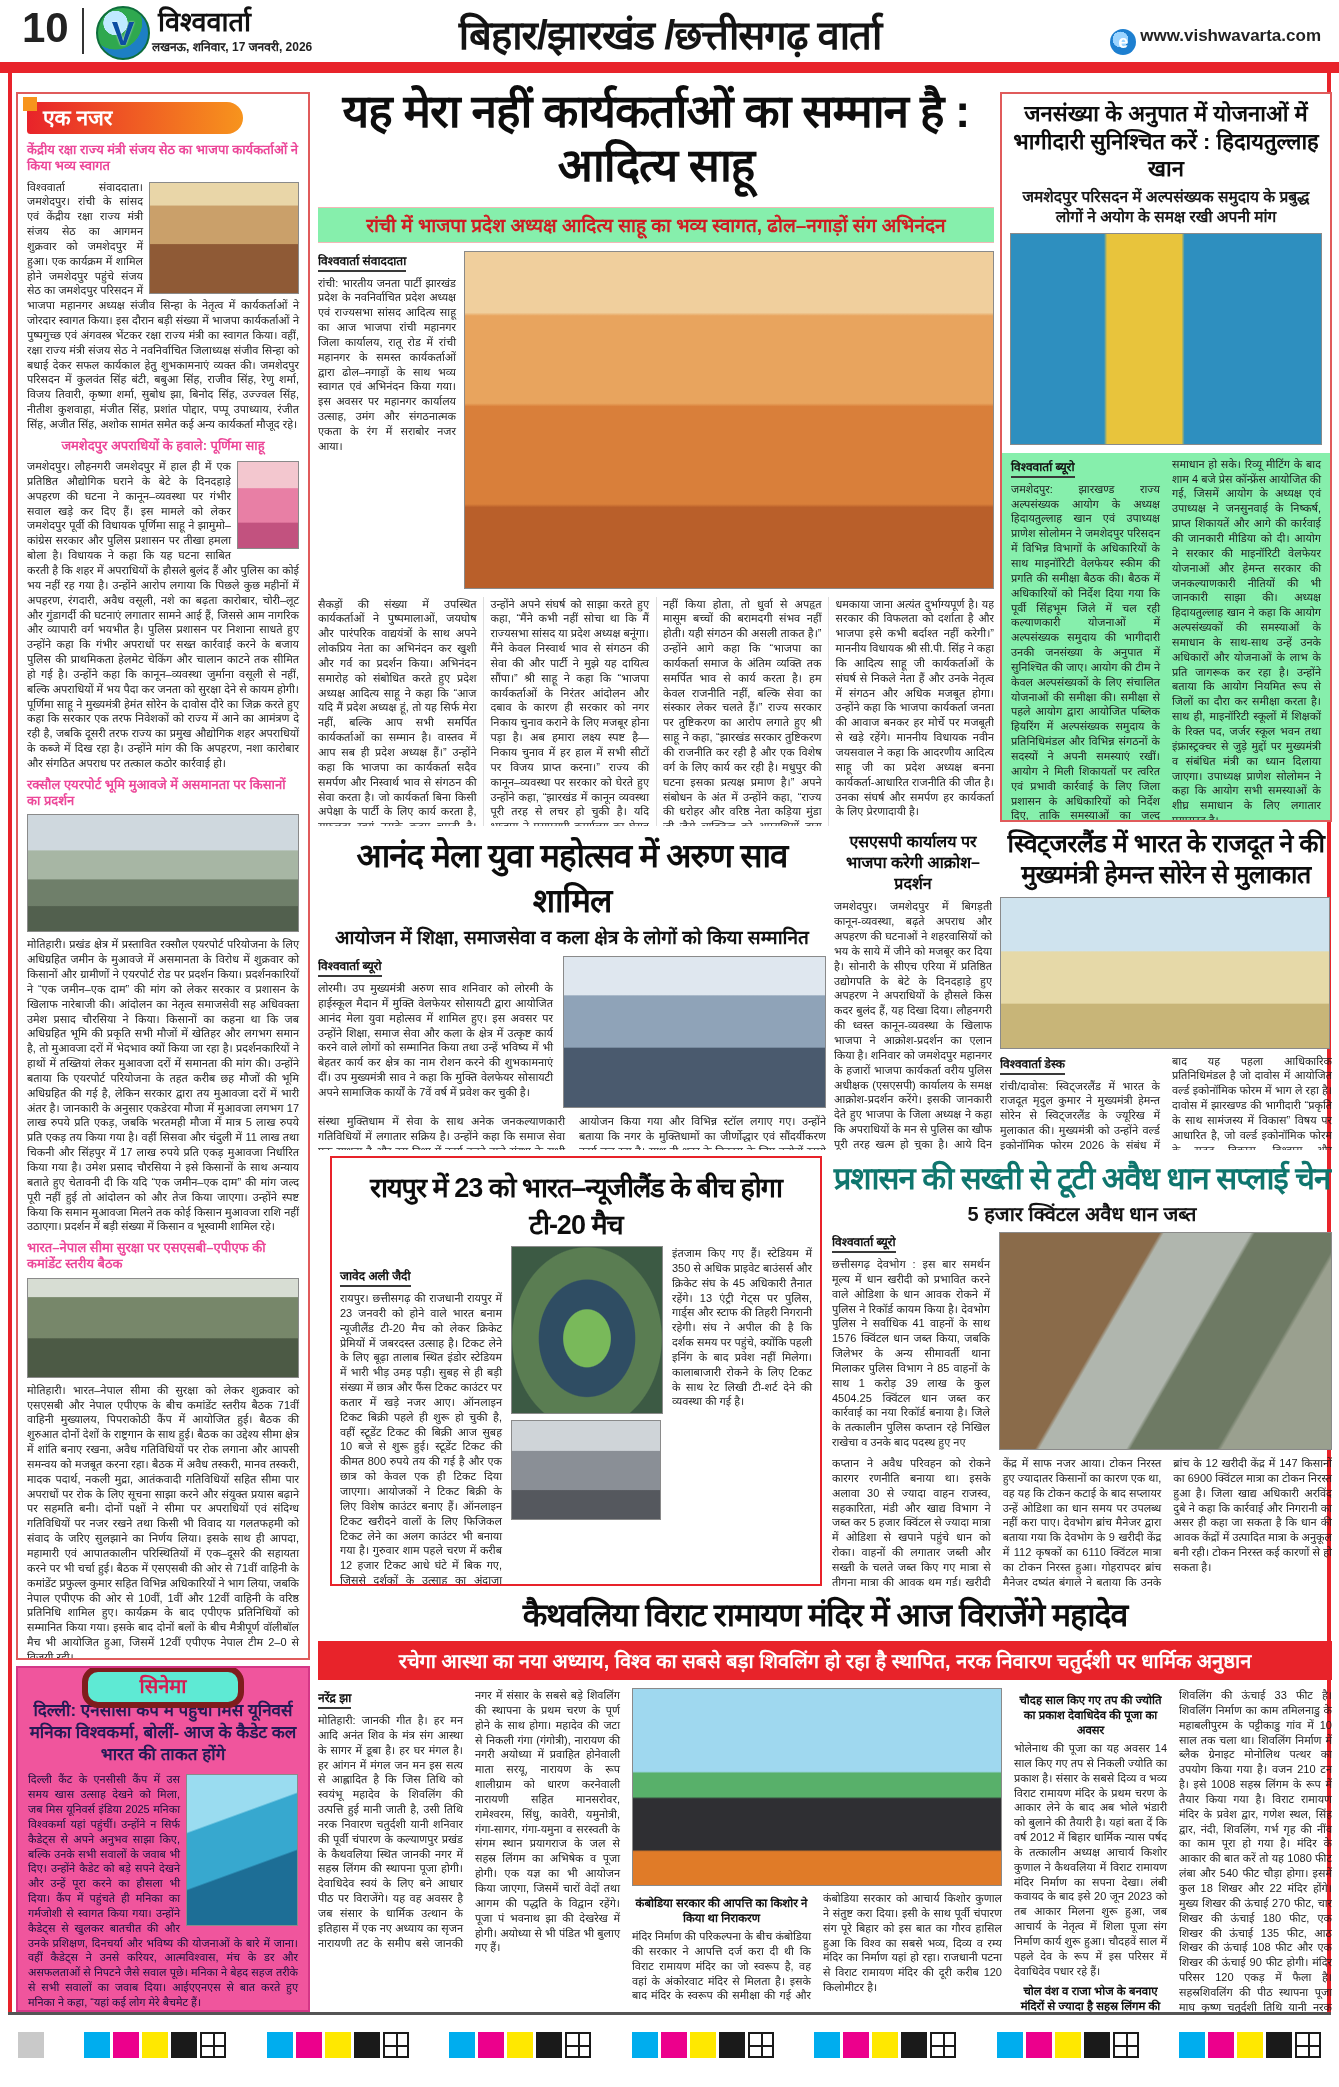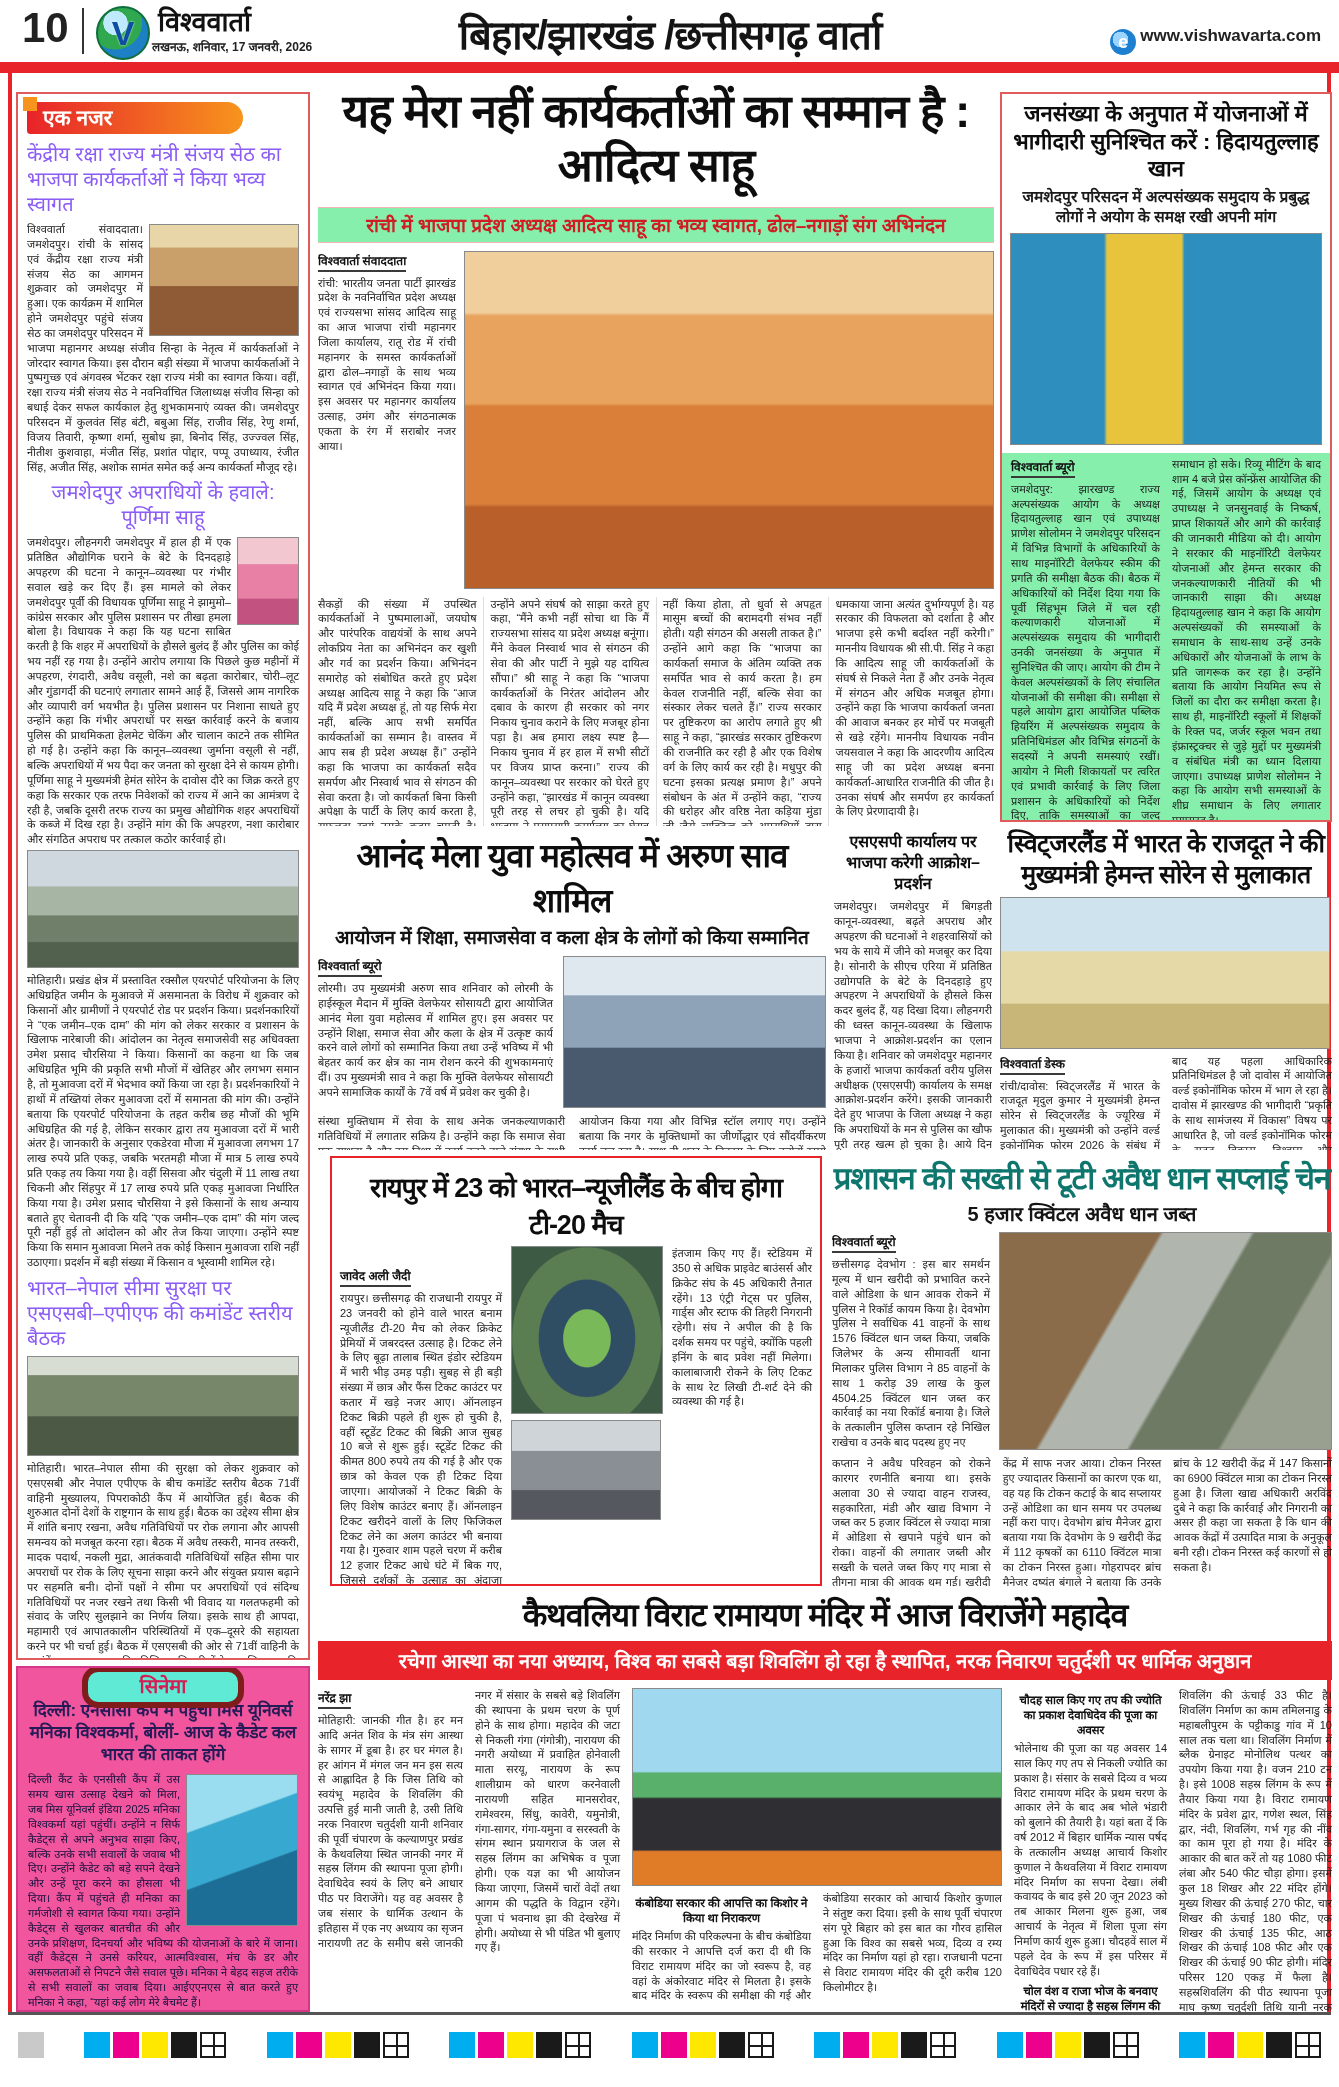--- a/index.html
+++ b/index.html
@@ -34,21 +34,21 @@
   .jc{text-align:center;}
   .clip{overflow:hidden;}
 
   
   .ek-box{position:absolute;left:16px;top:92px;width:294px;height:1568px;border:2px solid #e05b5b;
           background:#fff;box-sizing:border-box;padding:8px 9px;overflow:hidden;}
   .ek-label{width:200px;height:32px;background:linear-gradient(90deg,#e8232a,#f7941d);
             border-radius:4px 18px 18px 4px;color:#fff;font-size:21px;font-weight:800;
             line-height:32px;padding-left:16px;position:relative;margin-bottom:8px;}
   .ek-label::before{content:"";position:absolute;left:-4px;top:-5px;width:14px;height:14px;background:#f7941d;}
-  .ek-h{font-size:20px;font-weight:400;line-height:1.25;margin:6px 0 5px;color:#8b5cf6;}
+  .ek-h{font-size:13px;font-weight:700;line-height:1.25;margin:6px 0 5px;color:#ec4899;}
   .ph-welcome{float:right;width:150px;height:112px;margin:2px 0 4px 6px;
       background:linear-gradient(180deg,#e9d6a8 0 20%,#caa06a 21% 55%,#8f5a36 56% 100%);}
   .ph-purnima{float:right;width:62px;height:88px;margin:2px 0 4px 6px;
       background:linear-gradient(180deg,#f3c7cf 0 30%,#e87fa5 31% 70%,#c2527f 71% 100%);}
   .ph-protest{width:272px;height:118px;margin:3px 0 5px;
       background:linear-gradient(180deg,#cfd8de 0 30%,#a7b6a4 31% 55%,#6f7f6a 56% 78%,#52604e 79% 100%);}
   .ph-ssb{width:272px;height:100px;margin:3px 0 5px;
       background:linear-gradient(180deg,#d7ddd3 0 18%,#77876a 19% 60%,#4c5a45 61% 100%);}
 
   .cinema-box{position:absolute;left:16px;top:1666px;width:294px;height:346px;background:#f0559d;
@@ -177,20 +177,21 @@
       <div class="bt">विश्ववार्ता संवाददाता। जमशेदपुर। रांची के सांसद एवं केंद्रीय रक्षा राज्य मंत्री संजय सेठ का आगमन शुक्रवार को जमशेदपुर में हुआ। एक कार्यक्रम में शामिल होने जमशेदपुर पहुंचे संजय सेठ का जमशेदपुर परिसदन में भाजपा महानगर अध्यक्ष संजीव सिन्हा के नेतृत्व में कार्यकर्ताओं ने जोरदार स्वागत किया। इस दौरान बड़ी संख्या में भाजपा कार्यकर्ताओं ने पुष्पगुच्छ एवं अंगवस्त्र भेंटकर रक्षा राज्य मंत्री का स्वागत किया। वहीं, रक्षा राज्य मंत्री संजय सेठ ने नवनिर्वाचित जिलाध्यक्ष संजीव सिन्हा को बधाई देकर सफल कार्यकाल हेतु शुभकामनाएं व्यक्त की। जमशेदपुर परिसदन में कुलवंत सिंह बंटी, बबुआ सिंह, राजीव सिंह, रेणु शर्मा, विजय तिवारी, कृष्णा शर्मा, सुबोध झा, बिनोद सिंह, उज्ज्वल सिंह, नीतीश कुशवाहा, मंजीत सिंह, प्रशांत पोद्दार, पप्पू उपाध्याय, रंजीत सिंह, अजीत सिंह, अशोक सामंत समेत कई अन्य कार्यकर्ता मौजूद रहे।</div>
     </div>
 
     <div>
       <div class="ek-h jc">जमशेदपुर अपराधियों के हवाले: पूर्णिमा साहू</div>
       <div class="photo ph-purnima"></div>
       <div class="bt">जमशेदपुर। लौहनगरी जमशेदपुर में हाल ही में एक प्रतिष्ठित औद्योगिक घराने के बेटे के दिनदहाड़े अपहरण की घटना ने कानून–व्यवस्था पर गंभीर सवाल खड़े कर दिए हैं। इस मामले को लेकर जमशेदपुर पूर्वी की विधायक पूर्णिमा साहू ने झामुमो–कांग्रेस सरकार और पुलिस प्रशासन पर तीखा हमला बोला है। विधायक ने कहा कि यह घटना साबित करती है कि शहर में अपराधियों के हौसले बुलंद हैं और पुलिस का कोई भय नहीं रह गया है। उन्होंने आरोप लगाया कि पिछले कुछ महीनों में अपहरण, रंगदारी, अवैध वसूली, नशे का बढ़ता कारोबार, चोरी–लूट और गुंडागर्दी की घटनाएं लगातार सामने आई हैं, जिससे आम नागरिक और व्यापारी वर्ग भयभीत है। पुलिस प्रशासन पर निशाना साधते हुए उन्होंने कहा कि गंभीर अपराधों पर सख्त कार्रवाई करने के बजाय पुलिस की प्राथमिकता हेलमेट चेकिंग और चालान काटने तक सीमित हो गई है। उन्होंने कहा कि कानून–व्यवस्था जुर्माना वसूली से नहीं, बल्कि अपराधियों में भय पैदा कर जनता को सुरक्षा देने से कायम होगी। पूर्णिमा साहू ने मुख्यमंत्री हेमंत सोरेन के दावोस दौरे का जिक्र करते हुए कहा कि सरकार एक तरफ निवेशकों को राज्य में आने का आमंत्रण दे रही है, जबकि दूसरी तरफ राज्य का प्रमुख औद्योगिक शहर अपराधियों के कब्जे में दिख रहा है। उन्होंने मांग की कि अपहरण, नशा कारोबार और संगठित अपराध पर तत्काल कठोर कार्रवाई हो।</div>
     </div>
 
     <div>
+      <div class="ek-h">रक्सौल एयरपोर्ट भूमि मुआवजे में असमानता पर किसानों का प्रदर्शन</div>
       <div class="photo ph-protest"></div>
       <div class="bt">मोतिहारी। प्रखंड क्षेत्र में प्रस्तावित रक्सौल एयरपोर्ट परियोजना के लिए अधिग्रहित जमीन के मुआवजे में असमानता के विरोध में शुक्रवार को किसानों और ग्रामीणों ने एयरपोर्ट रोड पर प्रदर्शन किया। प्रदर्शनकारियों ने “एक जमीन–एक दाम” की मांग को लेकर सरकार व प्रशासन के खिलाफ नारेबाजी की। आंदोलन का नेतृत्व समाजसेवी सह अधिवक्ता उमेश प्रसाद चौरसिया ने किया। किसानों का कहना था कि जब अधिग्रहित भूमि की प्रकृति सभी मौजों में खेतिहर और लगभग समान है, तो मुआवजा दरों में भेदभाव क्यों किया जा रहा है। प्रदर्शनकारियों ने हाथों में तख्तियां लेकर मुआवजा दरों में समानता की मांग की। उन्होंने बताया कि एयरपोर्ट परियोजना के तहत करीब छह मौजों की भूमि अधिग्रहित की गई है, लेकिन सरकार द्वारा तय मुआवजा दरों में भारी अंतर है। जानकारी के अनुसार एकडेरवा मौजा में मुआवजा लगभग 17 लाख रुपये प्रति एकड़, जबकि भरतमही मौजा में मात्र 5 लाख रुपये प्रति एकड़ तय किया गया है। वहीं सिसवा और चंदुली में 11 लाख तथा चिकनी और सिंहपुर में 17 लाख रुपये प्रति एकड़ मुआवजा निर्धारित किया गया है। उमेश प्रसाद चौरसिया ने इसे किसानों के साथ अन्याय बताते हुए चेतावनी दी कि यदि “एक जमीन–एक दाम” की मांग जल्द पूरी नहीं हुई तो आंदोलन को और तेज किया जाएगा। उन्होंने स्पष्ट किया कि समान मुआवजा मिलने तक कोई किसान मुआवजा राशि नहीं उठाएगा। प्रदर्शन में बड़ी संख्या में किसान व भूस्वामी शामिल रहे।</div>
     </div>
 
     <div>
       <div class="ek-h">भारत–नेपाल सीमा सुरक्षा पर एसएसबी–एपीएफ की कमांडेंट स्तरीय बैठक</div>
       <div class="photo ph-ssb"></div>
       <div class="bt">मोतिहारी। भारत–नेपाल सीमा की सुरक्षा को लेकर शुक्रवार को एसएसबी और नेपाल एपीएफ के बीच कमांडेंट स्तरीय बैठक 71वीं वाहिनी मुख्यालय, पिपराकोठी कैंप में आयोजित हुई। बैठक की शुरुआत दोनों देशों के राष्ट्रगान के साथ हुई। बैठक का उद्देश्य सीमा क्षेत्र में शांति बनाए रखना, अवैध गतिविधियों पर रोक लगाना और आपसी समन्वय को मजबूत करना रहा। बैठक में अवैध तस्करी, मानव तस्करी, मादक पदार्थ, नकली मुद्रा, आतंकवादी गतिविधियों सहित सीमा पार अपराधों पर रोक के लिए सूचना साझा करने और संयुक्त प्रयास बढ़ाने पर सहमति बनी। दोनों पक्षों ने सीमा पर अपराधियों एवं संदिग्ध गतिविधियों पर नजर रखने तथा किसी भी विवाद या गलतफहमी को संवाद के जरिए सुलझाने का निर्णय लिया। इसके साथ ही आपदा, महामारी एवं आपातकालीन परिस्थितियों में एक–दूसरे की सहायता करने पर भी चर्चा हुई। बैठक में एसएसबी की ओर से 71वीं वाहिनी के कमांडेंट प्रफुल्ल कुमार सहित विभिन्न अधिकारियों ने भाग लिया, जबकि नेपाल एपीएफ की ओर से 10वीं, 1वीं और 12वीं वाहिनी के वरिष्ठ प्रतिनिधि शामिल हुए। कार्यक्रम के बाद एपीएफ प्रतिनिधियों को सम्मानित किया गया। इसके बाद दोनों बलों के बीच मैत्रीपूर्ण वॉलीबॉल मैच भी आयोजित हुआ, जिसमें 12वीं एपीएफ नेपाल टीम 2–0 से विजयी रही।</div>
     </div>
   </div>

